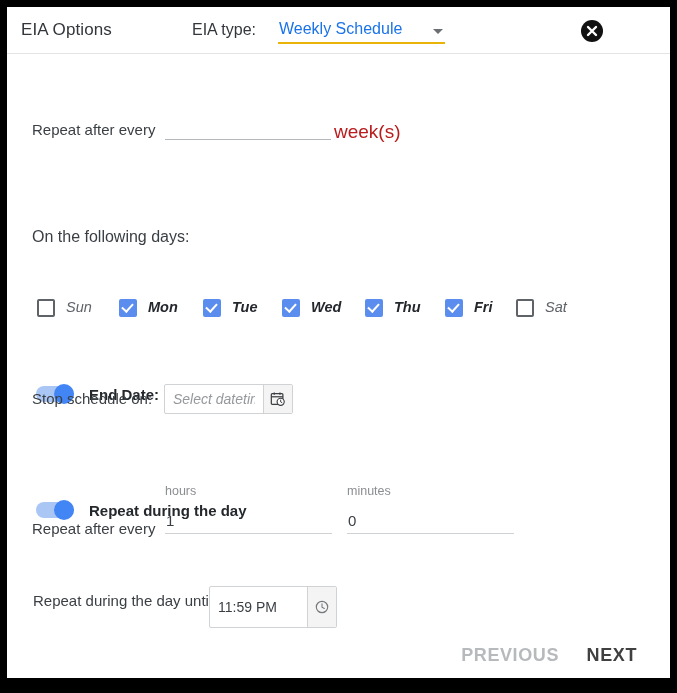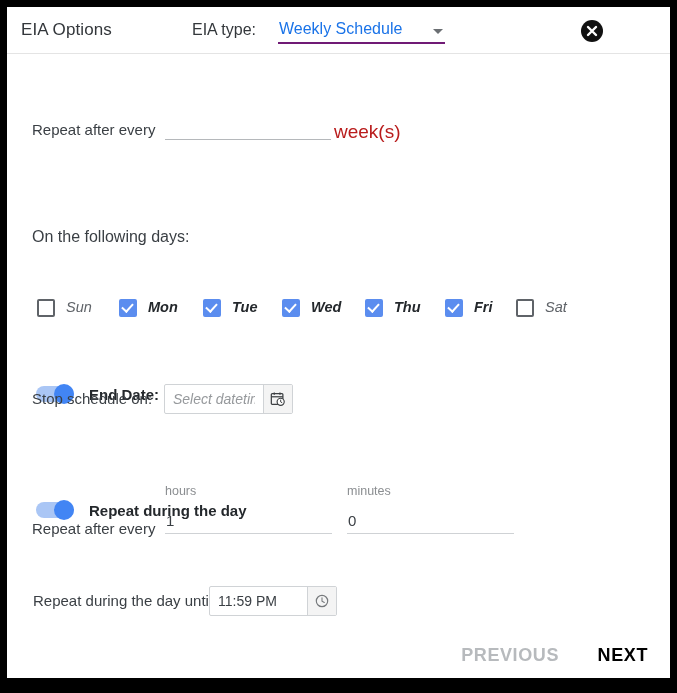--- a/index.html
+++ b/index.html
@@ -47,21 +47,21 @@
     top: 14px;
     font-size: 16px;
     color: #33373b;
   }
   .dropdown {
     position: absolute;
     left: 271px;
     top: 11px;
     width: 167px;
     height: 26px;
-    border-bottom: 2px solid #701a75;
+    border-bottom: 2px solid #eab308;
     box-sizing: border-box;
     cursor: pointer;
   }
   .dropdown-value {
     position: absolute;
     left: 1px;
     top: 2px;
     font-size: 16px;
     color: #1a73e8;
   }
@@ -337,21 +337,21 @@
     top: 11px;
     font-size: 18px;
     font-weight: bold;
     letter-spacing: .6px;
     background: none;
     border: none;
     font-family: "Liberation Sans", sans-serif;
     padding: 4px 6px;
   }
   .btn-prev { right: 105px; color: #b7babd; cursor: default; }
-  .btn-next { right: 16px;  color: #000000; cursor: pointer; }
+  .btn-next { right: 27px;  color: #404040; cursor: pointer; }
 </style>
 </head>
 <body>
 
 <div class="dialog">
 
   <div class="header">
     <div class="title">EIA Options</div>
     <div class="eia-type-label">EIA type:</div>
 
@@ -449,21 +449,21 @@
       </div>
 
       <div class="num-field" style="left:340px">
         <span class="caption">minutes</span>
         <input class="num-input" type="text" value="0" style="">
       </div>
     </div>
 
     <div class="until-row">
       <span class="lbl-until">Repeat during the day until:</span>
-      <div class="field-box" style="left:202px; top:2px; width:128px; height:30px;">
+      <div class="field-box" style="left:202px; top:2px; width:128px; height:42px;">
         <input class="f-input" type="text" value="11:59 PM" style="">
         <span class="picker-btn">
           <svg width="16" height="16" viewBox="0 0 18 18">
             <circle cx="9" cy="9" r="6.4" fill="none" stroke="#76797c" stroke-width="1.3"></circle>
             <path d="M9 5.3 L9 9.2 L11.6 10.7" stroke="#76797c" stroke-width="1.2" fill="none" stroke-linecap="round"></path>
           </svg>
         </span>
       </div>
     </div>
 

